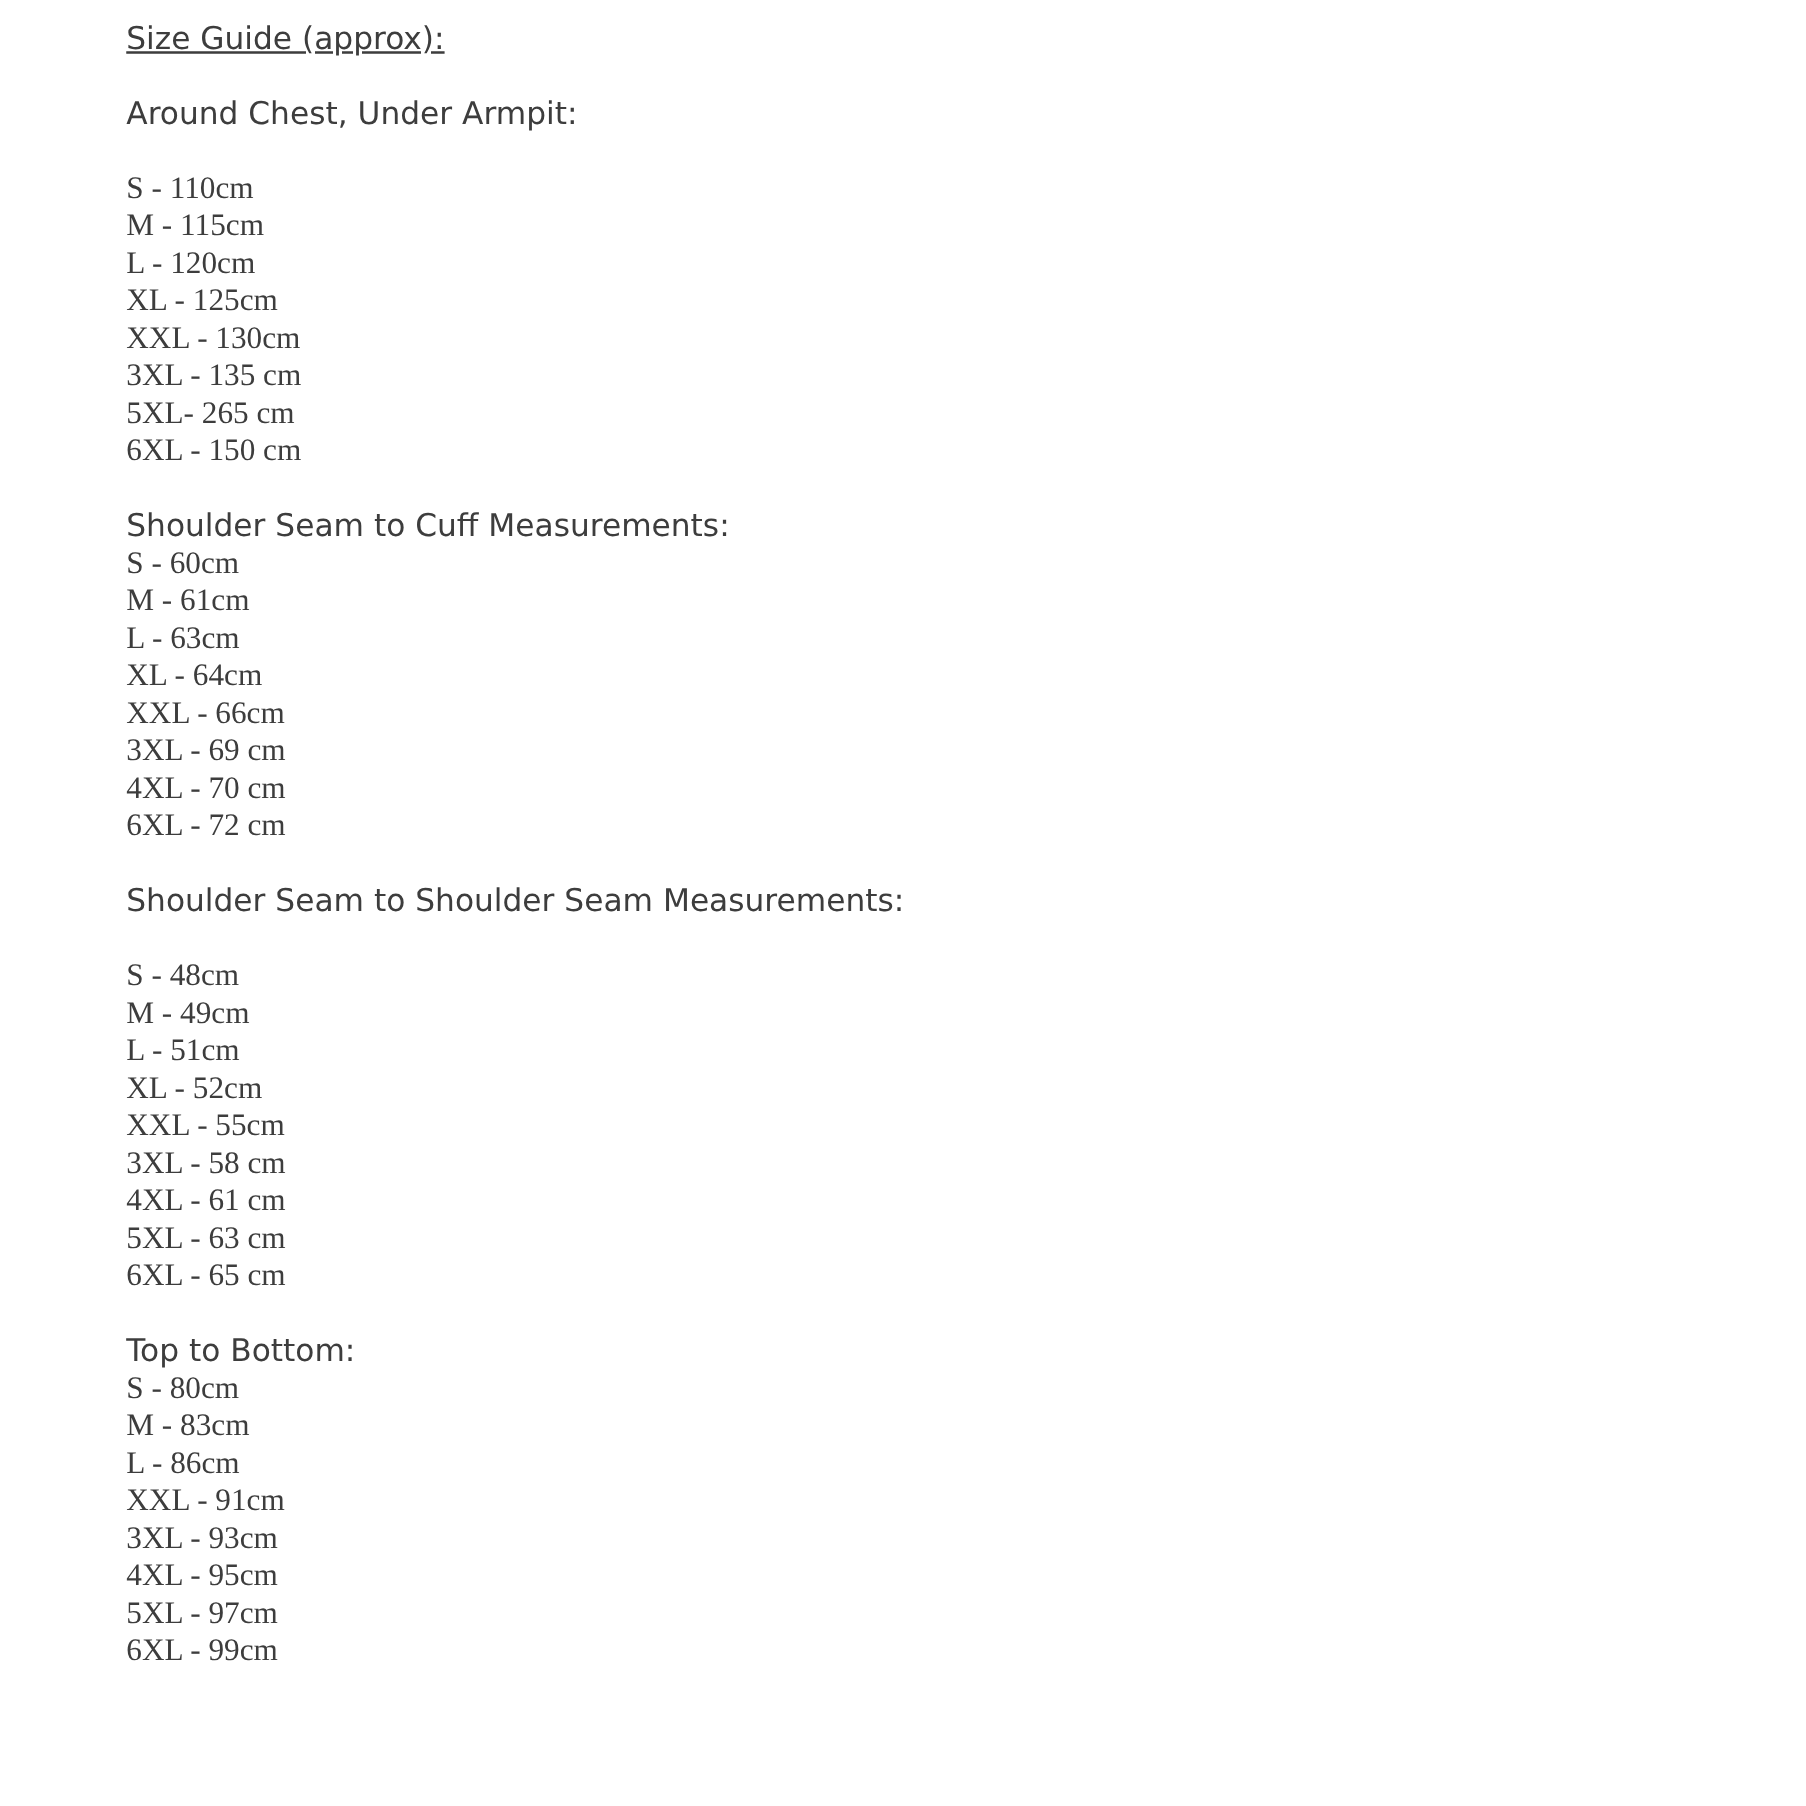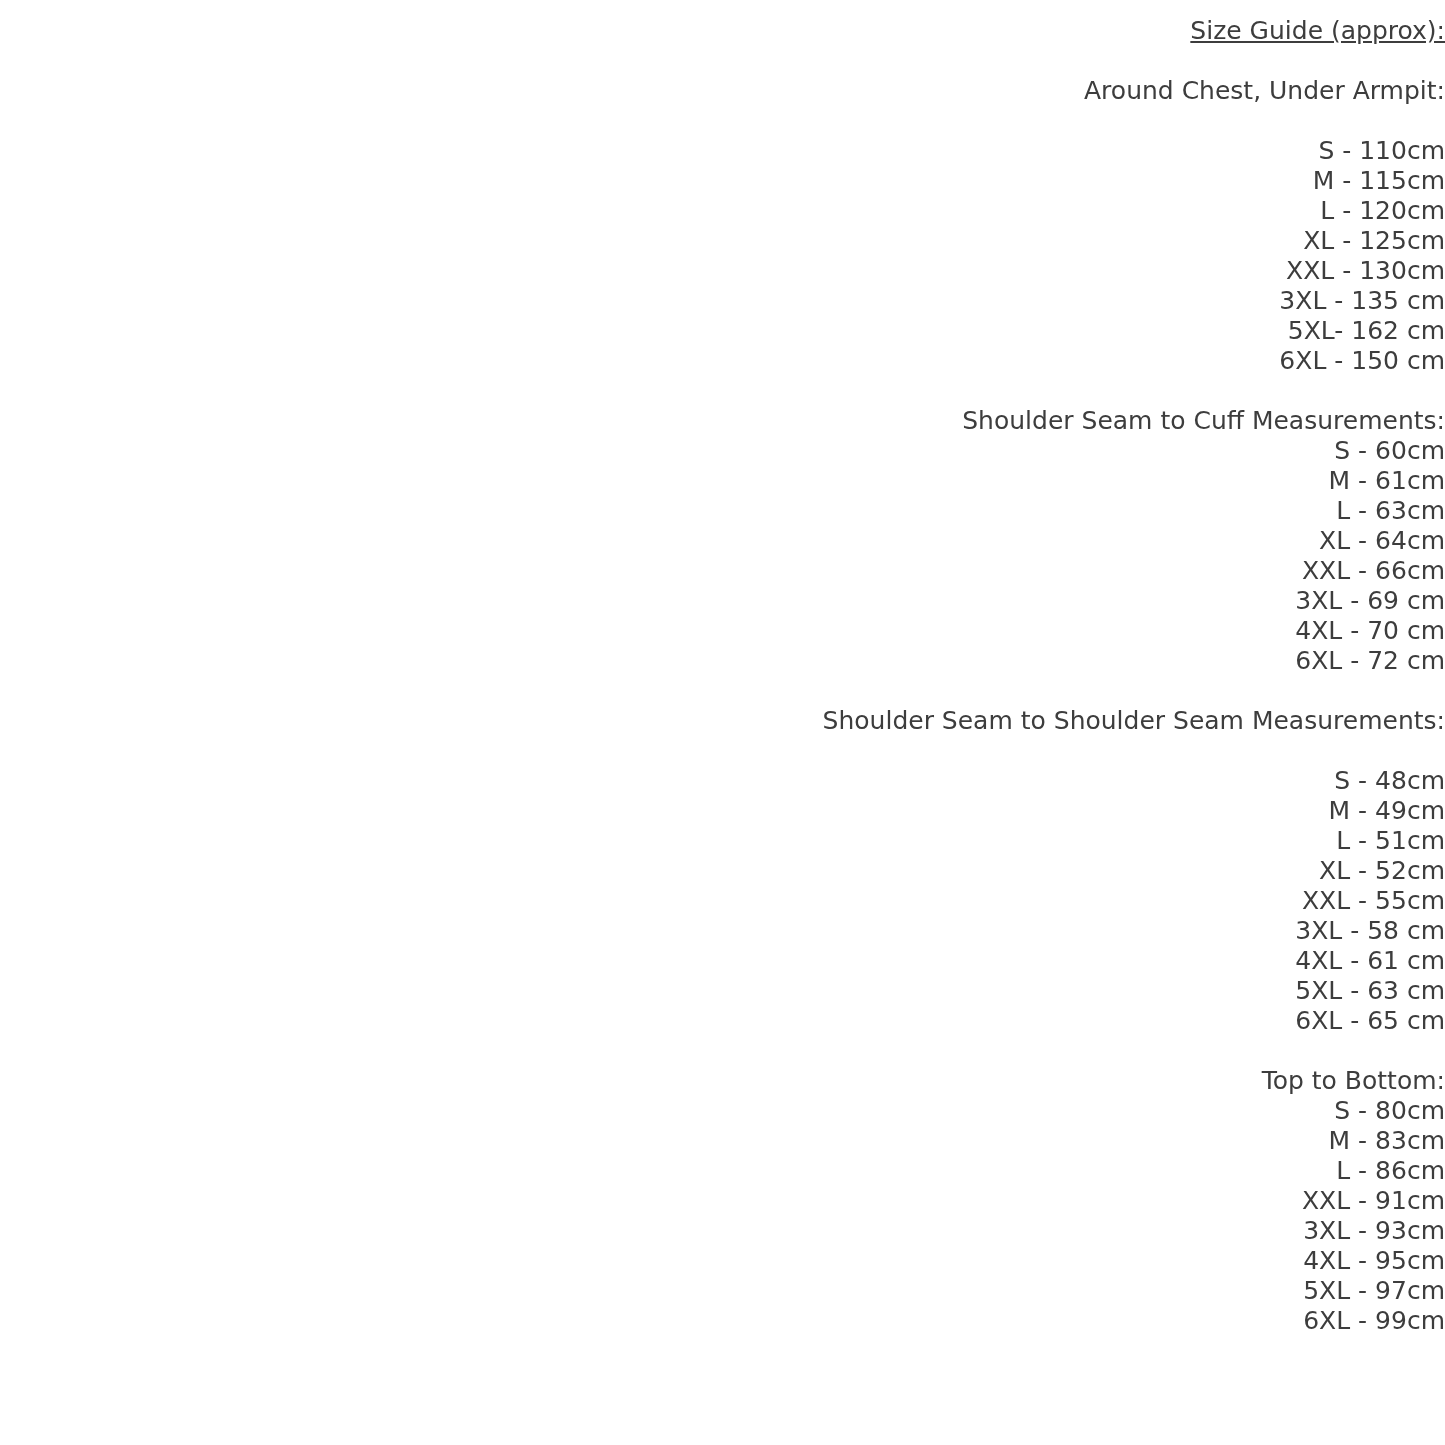--- a/index.html
+++ b/index.html
@@ -11,21 +11,21 @@
     width: 1445px;
     height: 1445px;
     overflow: hidden;
     font-family: "DejaVu Sans", "Liberation Sans", sans-serif;
   }
   .doc {
     box-sizing: border-box;
     width: 100%;
     padding-top: 16px;
     padding-left: 101px; 
-    text-align: right;
+    text-align: left;
     color: #3d3d3d;
     font-size: 25px;
     line-height: 30px;
   }
   .title {
     margin: 0 0 30px 0;
   }
   .title .underline {
     text-decoration: underline;
   }
@@ -36,20 +36,21 @@
     margin-bottom: 0;
   }
   .heading {
     margin: 0;
   }
   .heading.gap-after {
     margin-bottom: 30px;
   }
   .item {
     margin: 0;
+    font-family: Liberation Serif, serif;
   }
 </style>
 </head>
 <body>
 
 <div class="doc">
   <p class="title"><span class="underline">Size Guide (approx):</span></p>
   <div id="sections">
   <section class="section">
     <p class="heading gap-after">Around Chest, Under Armpit:</p>
@@ -60,21 +61,21 @@
 
   <p class="item">L - 120cm</p>
 
   <p class="item">XL - 125cm</p>
 
   <p class="item">XXL - 130cm</p>
 
   <p class="item">3XL - 135 cm</p>
 
 
-  <p class="item">5XL- 162 cm</p>
+  <p class="item">5XL- 265 cm</p>
 
   <p class="item">6XL - 150 cm</p>
 </div>
   </section>
 
   <section class="section">
     <p class="heading">Shoulder Seam to Cuff Measurements:</p>
     <div class="items">
   <p class="item">S - 60cm</p>
 

